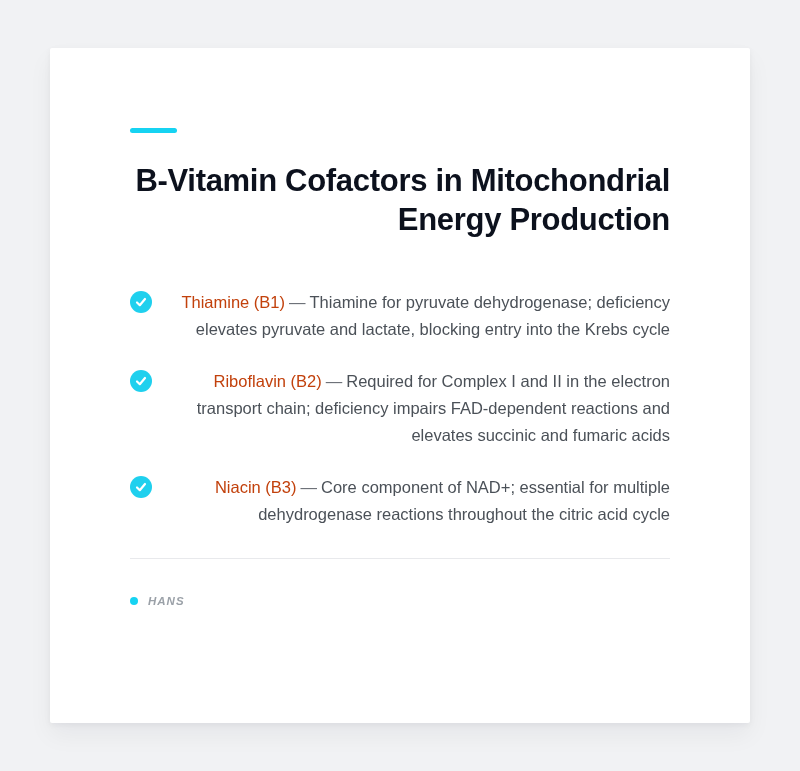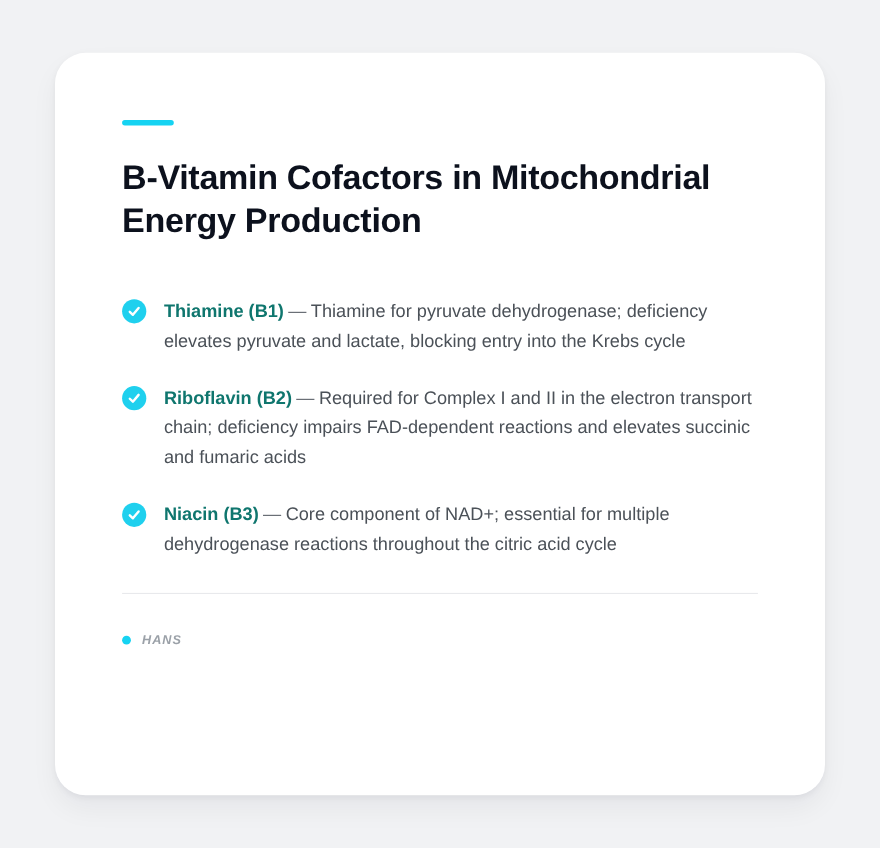--- a/index.html
+++ b/index.html
@@ -13,23 +13,24 @@
     position: relative;
     overflow: hidden;
   }
   .card {
     position: absolute;
     left: 50px;
     top: 48px;
     width: 700px;
     height: 675px;
     background: #ffffff;
-    border-radius: 28px;
-    padding: 61px;
+    border-radius: 2px;
+    padding: 80px;
     box-shadow: 0 12px 24px rgba(15, 23, 42, 0.05), 0 2px 6px rgba(15, 23, 42, 0.05);
+    text-align: right;
   }
   .accent-bar {
     width: 47px;
     height: 5px;
     border-radius: 3px;
     background: #16d3f2;
   }
   .card-title {
     margin: 28px 0 0 0;
     font-size: 31px;
@@ -61,22 +62,22 @@
     align-items: center;
     justify-content: center;
   }
   .item-text {
     font-size: 16.5px;
     line-height: 27px;
     color: #4b5158;
     width: 555px;
   }
   .item-term {
-    font-weight: 700;
-    color: #0f766e;
+    font-weight: 400;
+    color: #c2410c;
   }
   .item-sep {
     margin: 0 4px;
     color: #6a6f76;
   }
   .divider {
     border: none;
     border-top: 1px solid #e8e9ec;
     margin: 30px 0 0 0;
   }

